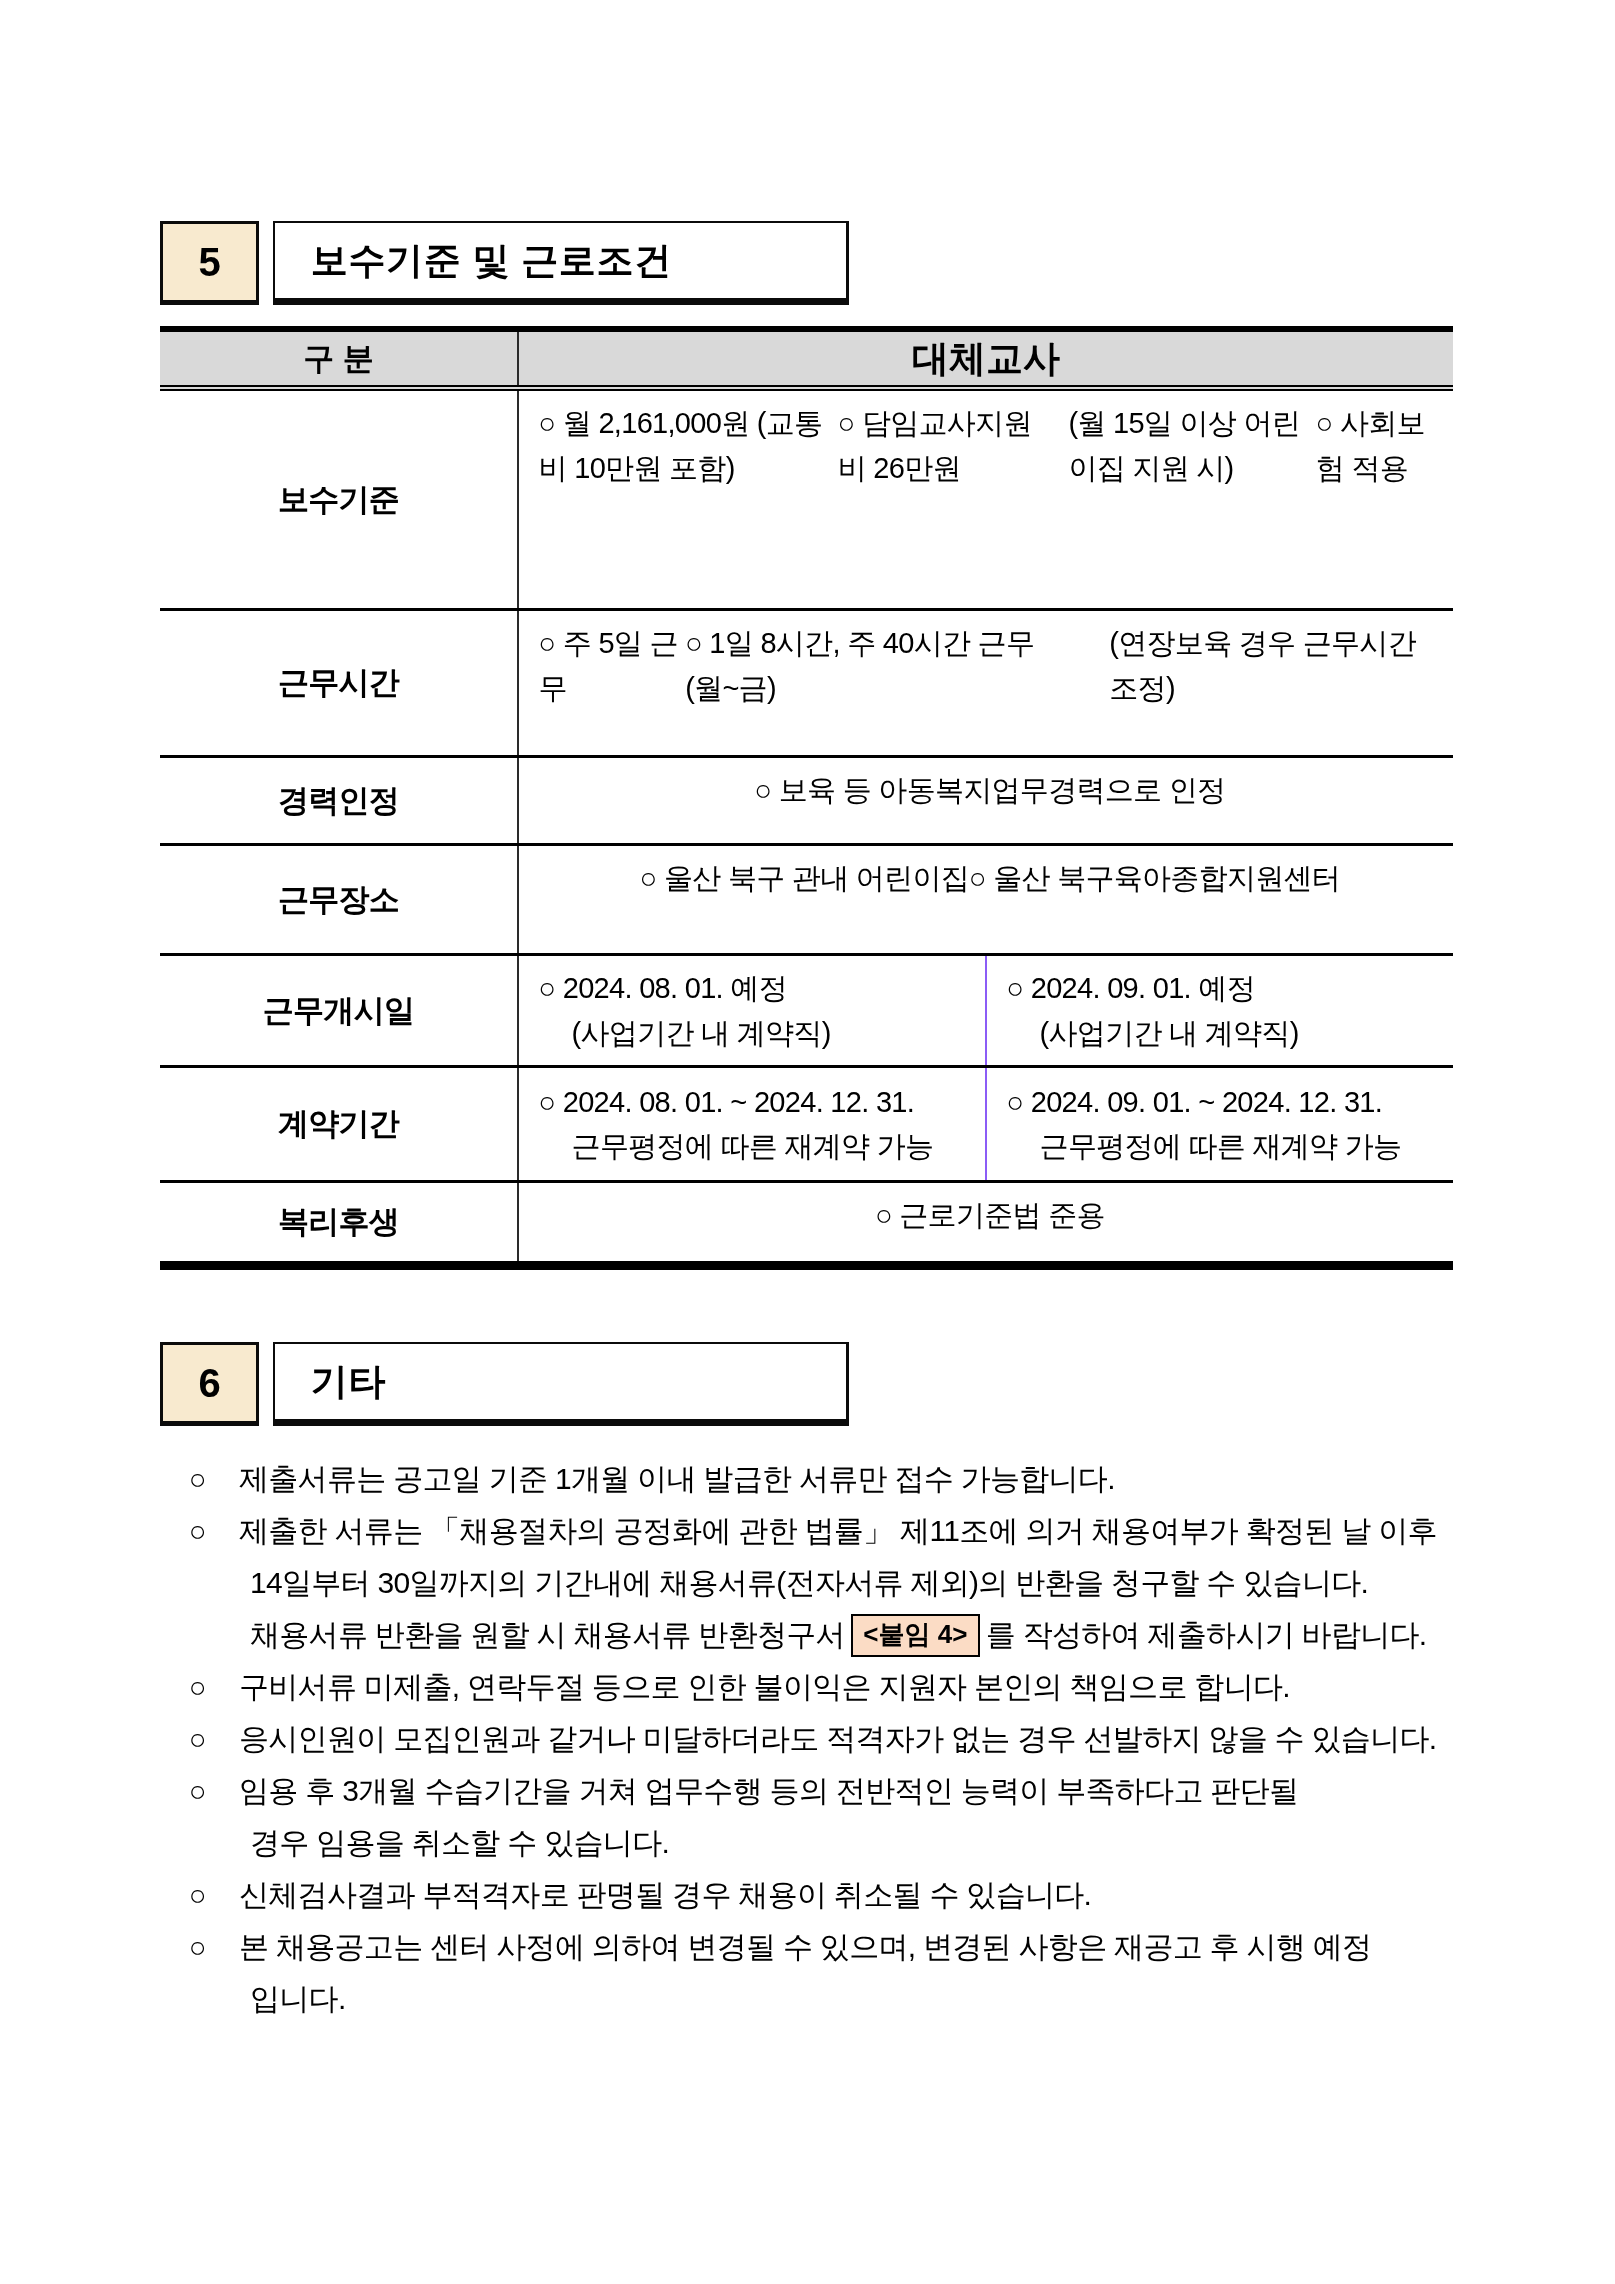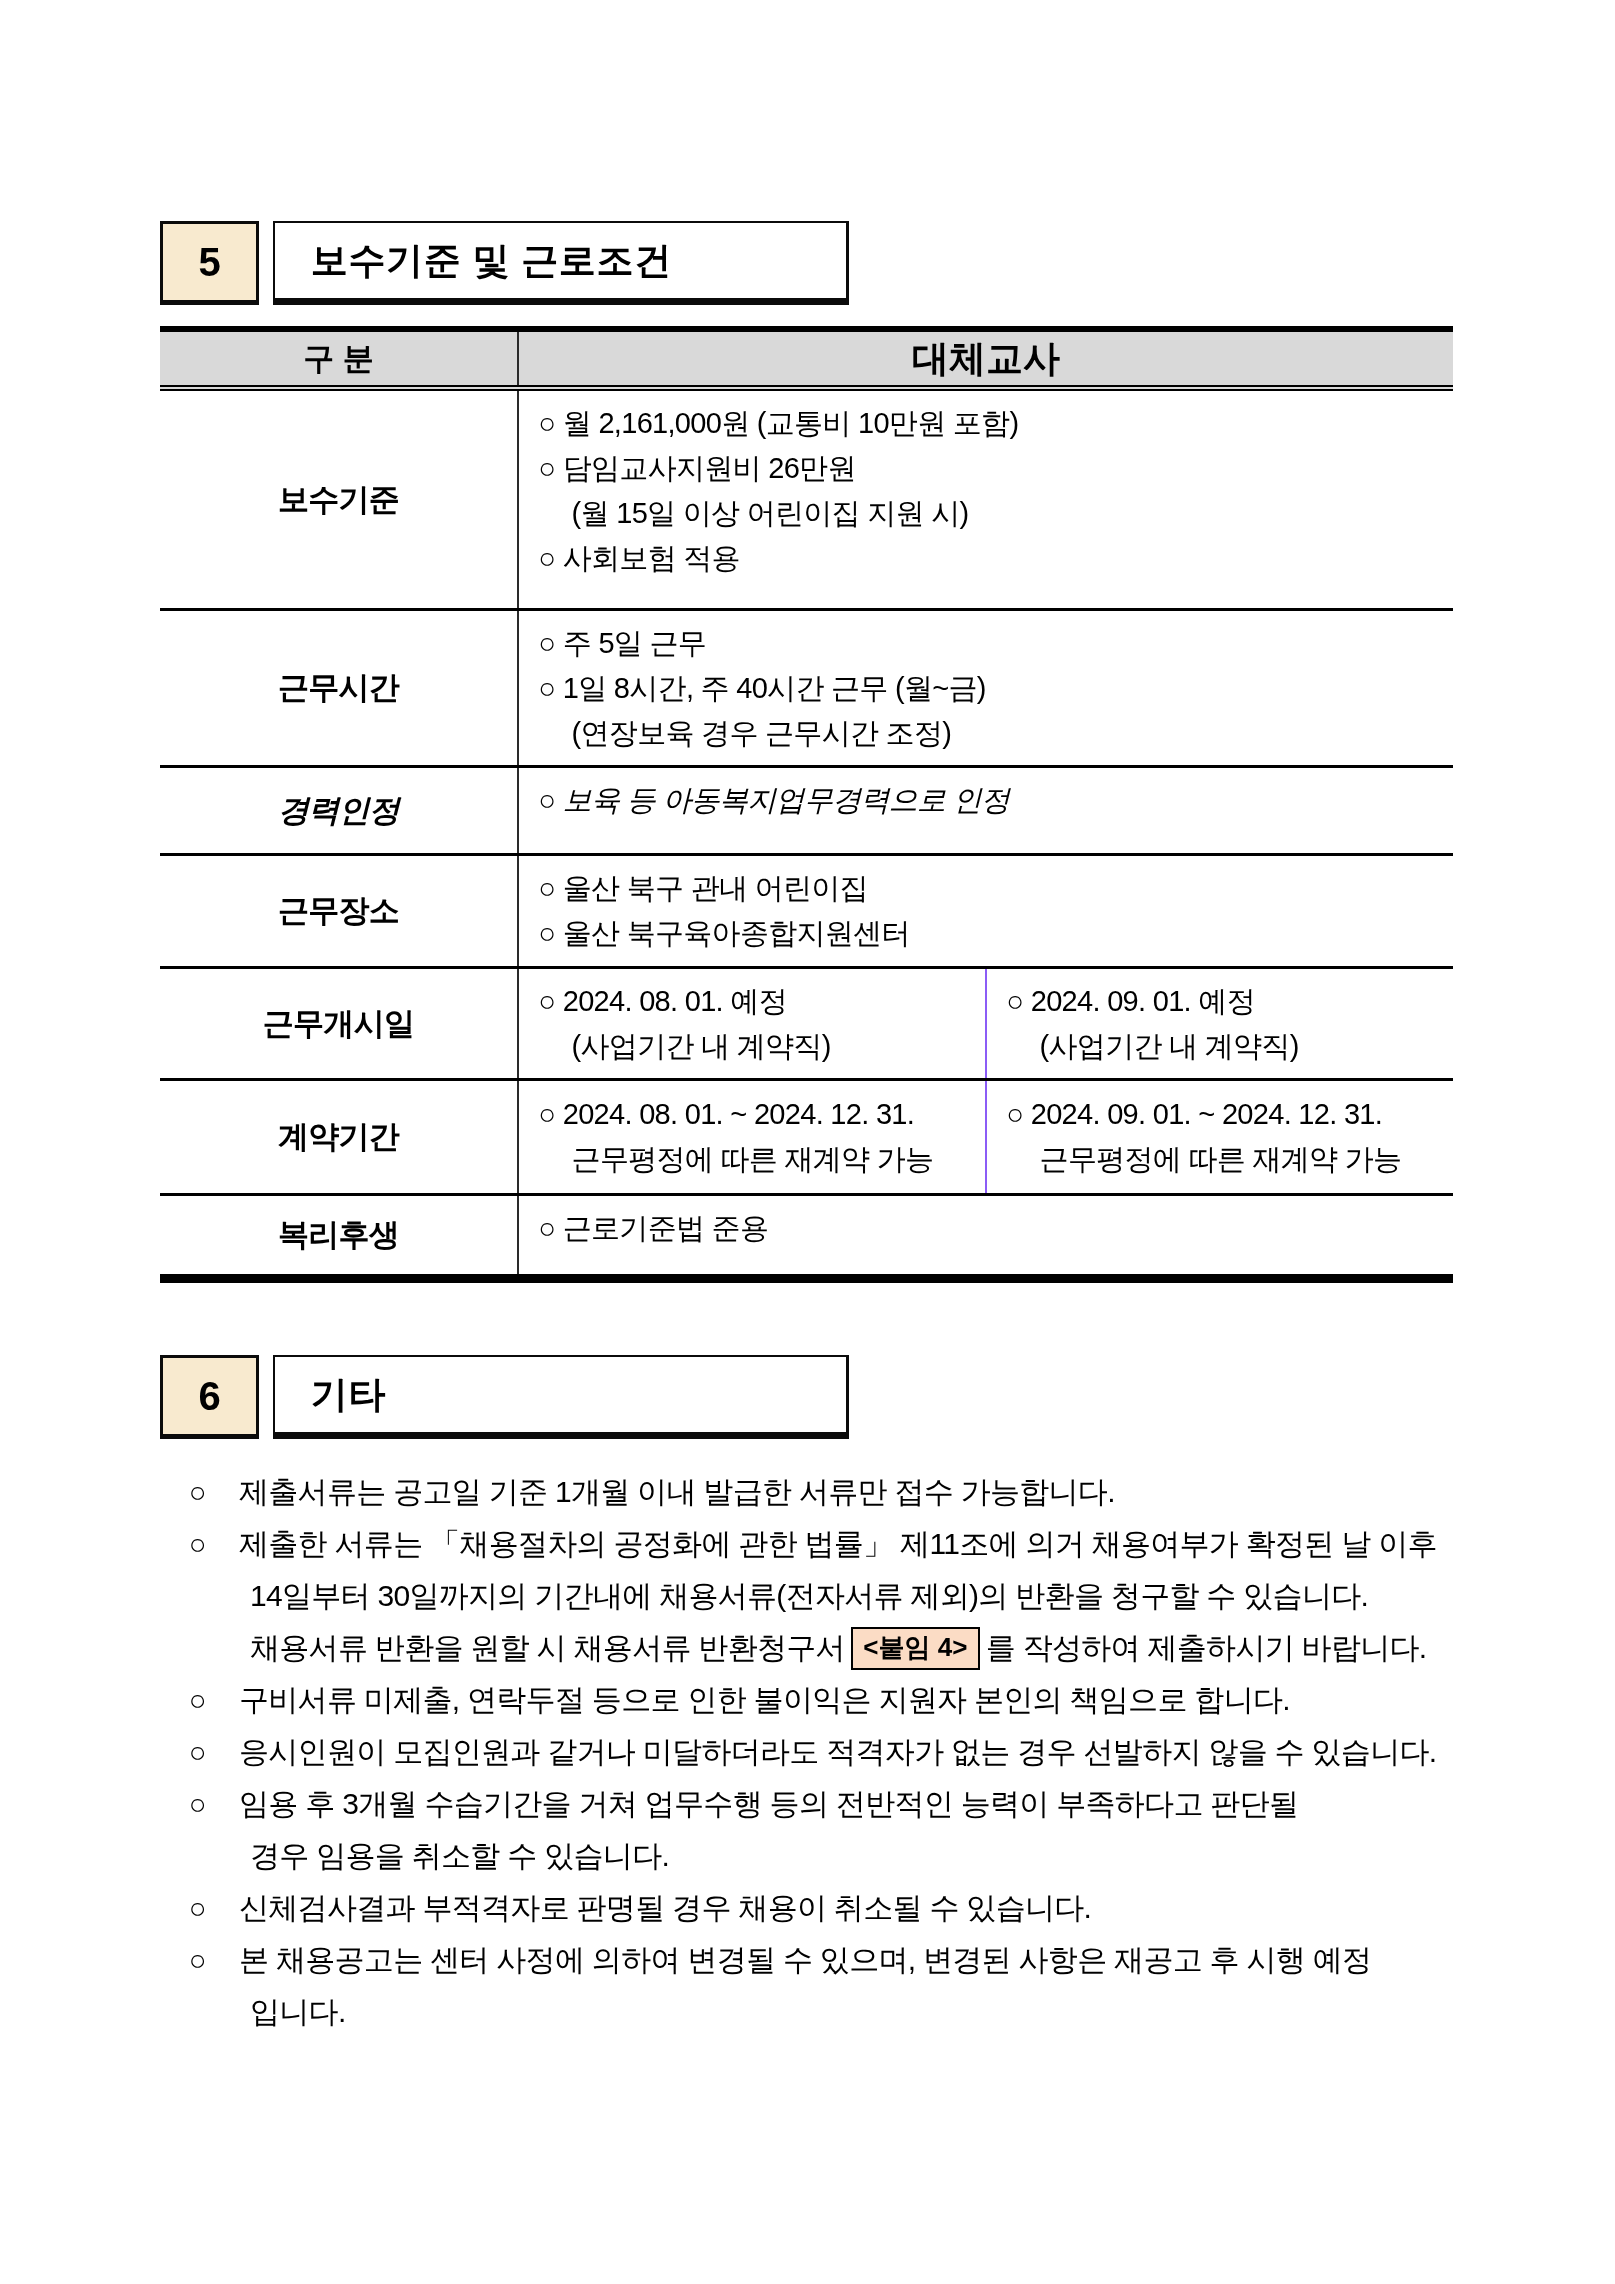--- a/index.html
+++ b/index.html
@@ -77,39 +77,39 @@
   .t-row:last-child { border-bottom: none; }
   .t-label {
     width: 359px;
     border-right: 2px solid #2a2a2a;
     display: flex; align-items: center; justify-content: center;
     font-size: 31px; font-weight: 700;
     letter-spacing: -0.7px;
   }
   .t-content {
     flex: 1;
-    display: flex; flex-direction: column; justify-content: flex-start;
+    display: flex; flex-direction: row; justify-content: center;
     padding: 9.8px 11.7px 9.8px 19.6px;
     font-size: 29px; line-height: 1.55;
     letter-spacing: -0.7px;
   }
   .t-split { flex: 1; display: flex; }
   .t-sub {
     flex: 1;
     display: flex; flex-direction: column; justify-content: center;
     padding: 9.8px 9px 9.8px 19.6px;
     font-size: 29px; line-height: 1.55;
     letter-spacing: -0.7px;
   }
   .t-sub + .t-sub { border-left: 2px solid #8b5cf6; }
   .cell-line.indent { padding-left: 33px; }
 
   .r-bosu       { min-height: 220px; }
   .r-sigan      { min-height: 147px; }
-  .r-gyeongryeok{ min-height: 88px; font-style: italic; }
+  .r-gyeongryeok{ min-height: 88px; }
   .r-jangso     { min-height: 110px; }
   .r-gaesi      { min-height: 108px; }
   .r-gyeyak     { min-height: 115px; }
   .r-bokri      { min-height: 78px; }
 
   
   .section-etc { margin-top: 72px; }
   .bullets { margin-top: 27px; padding-left: 29px; }
   .b-line {
     display: flex; align-items: center;

